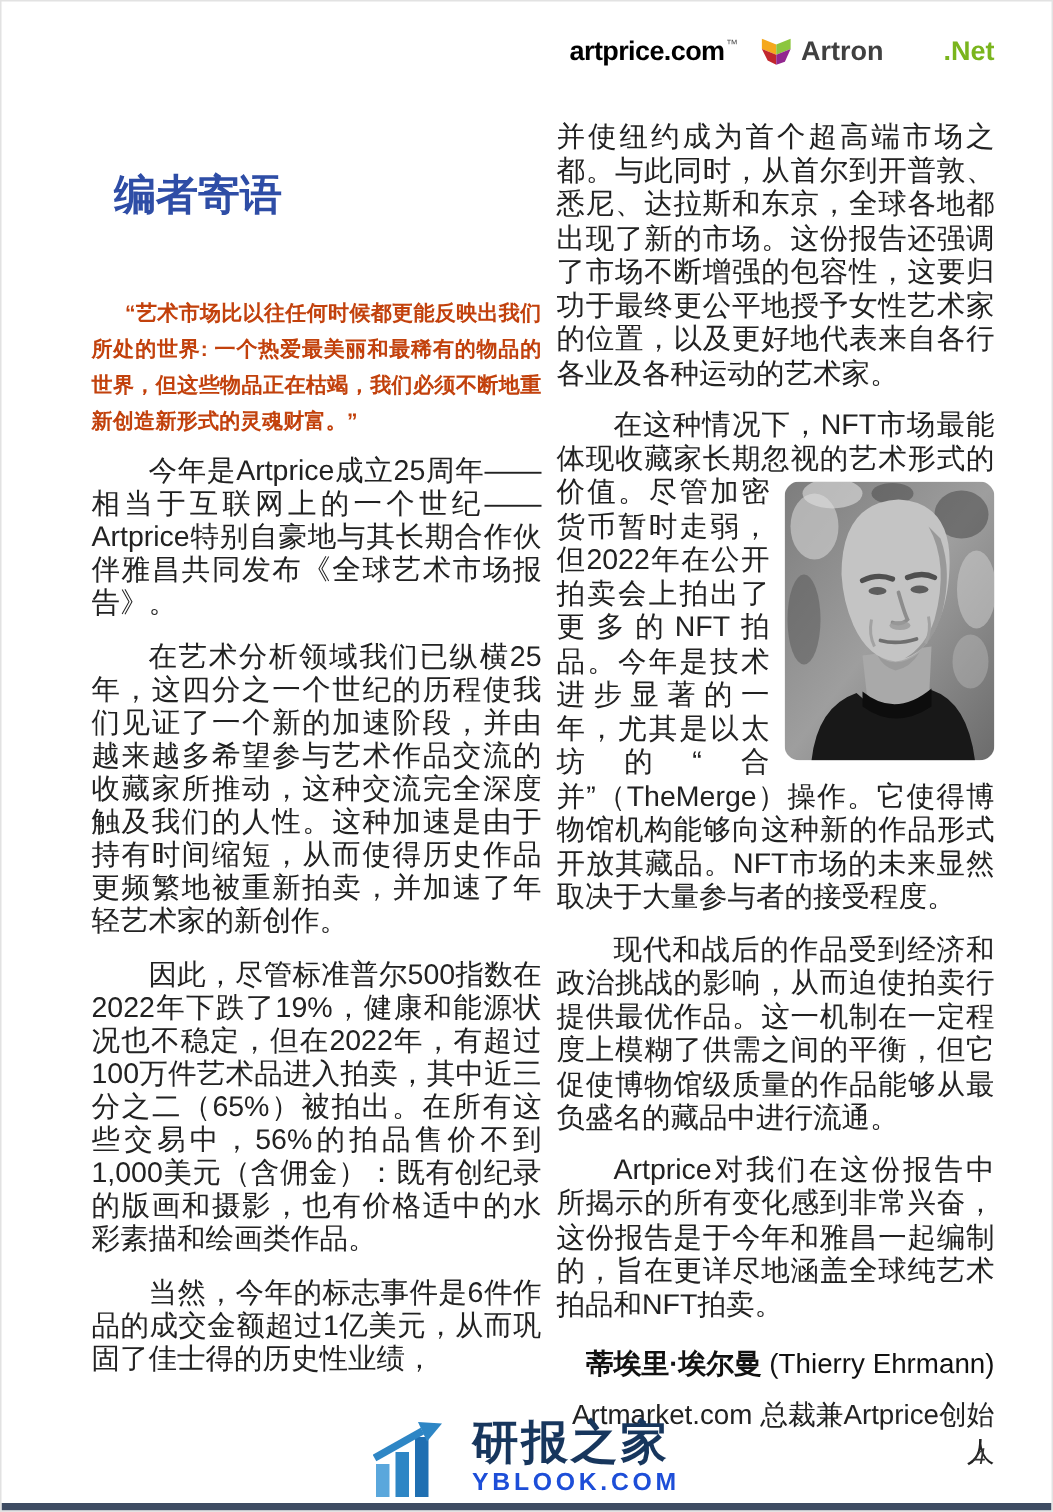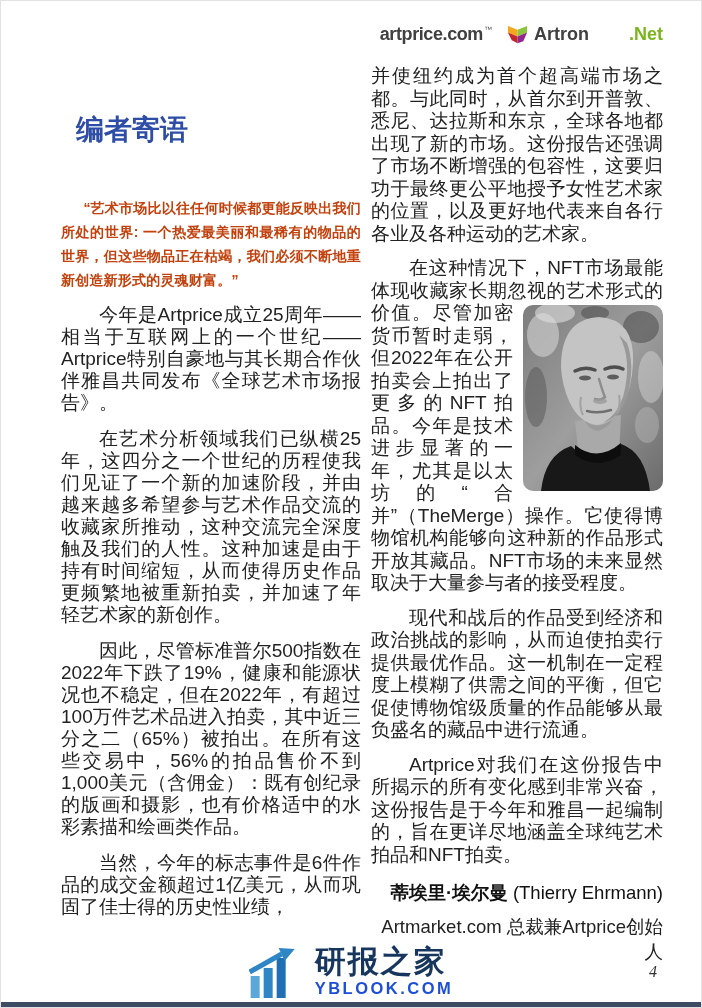--- a/index.html
+++ b/index.html
@@ -7,32 +7,32 @@
     position:relative; width:702px; height:1008px; margin:0 auto;
     background:#ffffff; overflow:hidden; box-sizing:border-box;
     border:1px solid #e2e2e2;
     font-family:"Liberation Sans","DejaVu Sans",sans-serif;
     color:#1d1d1d;
   }
 
   
   .header-logos {position:absolute; top:22px; right:38px; display:flex; align-items:center;}
   .artprice-wrap {display:flex; align-items:flex-start; margin-right:14px;}
-  .artprice-text {font-weight:bold; font-size:18px; letter-spacing:-0.4px; color:#404040;}
+  .artprice-text {font-weight:bold; font-size:18px; letter-spacing:-0.4px; color:#000000;}
   .artprice-tm {font-size:8px; color:#555; margin-left:1px; margin-top:1px;}
   .artron-wrap {display:flex; align-items:center;}
   .artron-icon {width:23px; height:23px; margin-right:5px;}
   .artron-text {font-weight:bold; font-size:18px; color:#404040;}
   .artron-net {font-weight:bold; font-size:18px;}
 
   
   .columns {position:absolute; left:60px; top:0; width:602px; display:flex;}
   .col {box-sizing:border-box;}
   .col-left  {width:300px; padding-top:113px; margin-right:10px;}
-  .col-right {width:292px; padding-top:64px;}
+  .col-right {width:292px; padding-top:80px;}
 
   .page-title {margin:0 0 0 15px; font-size:28px; font-weight:bold; line-height:32px;}
 
   .quote {
     margin:50px 0 12px 0; font-weight:bold; font-size:14px; line-height:24px;
     text-indent:1.6em; text-align:justify; color:#c2410c; letter-spacing:0.2px;
   }
 
   .para {
     margin:0 0 14px 0; font-size:19px; line-height:22px;

